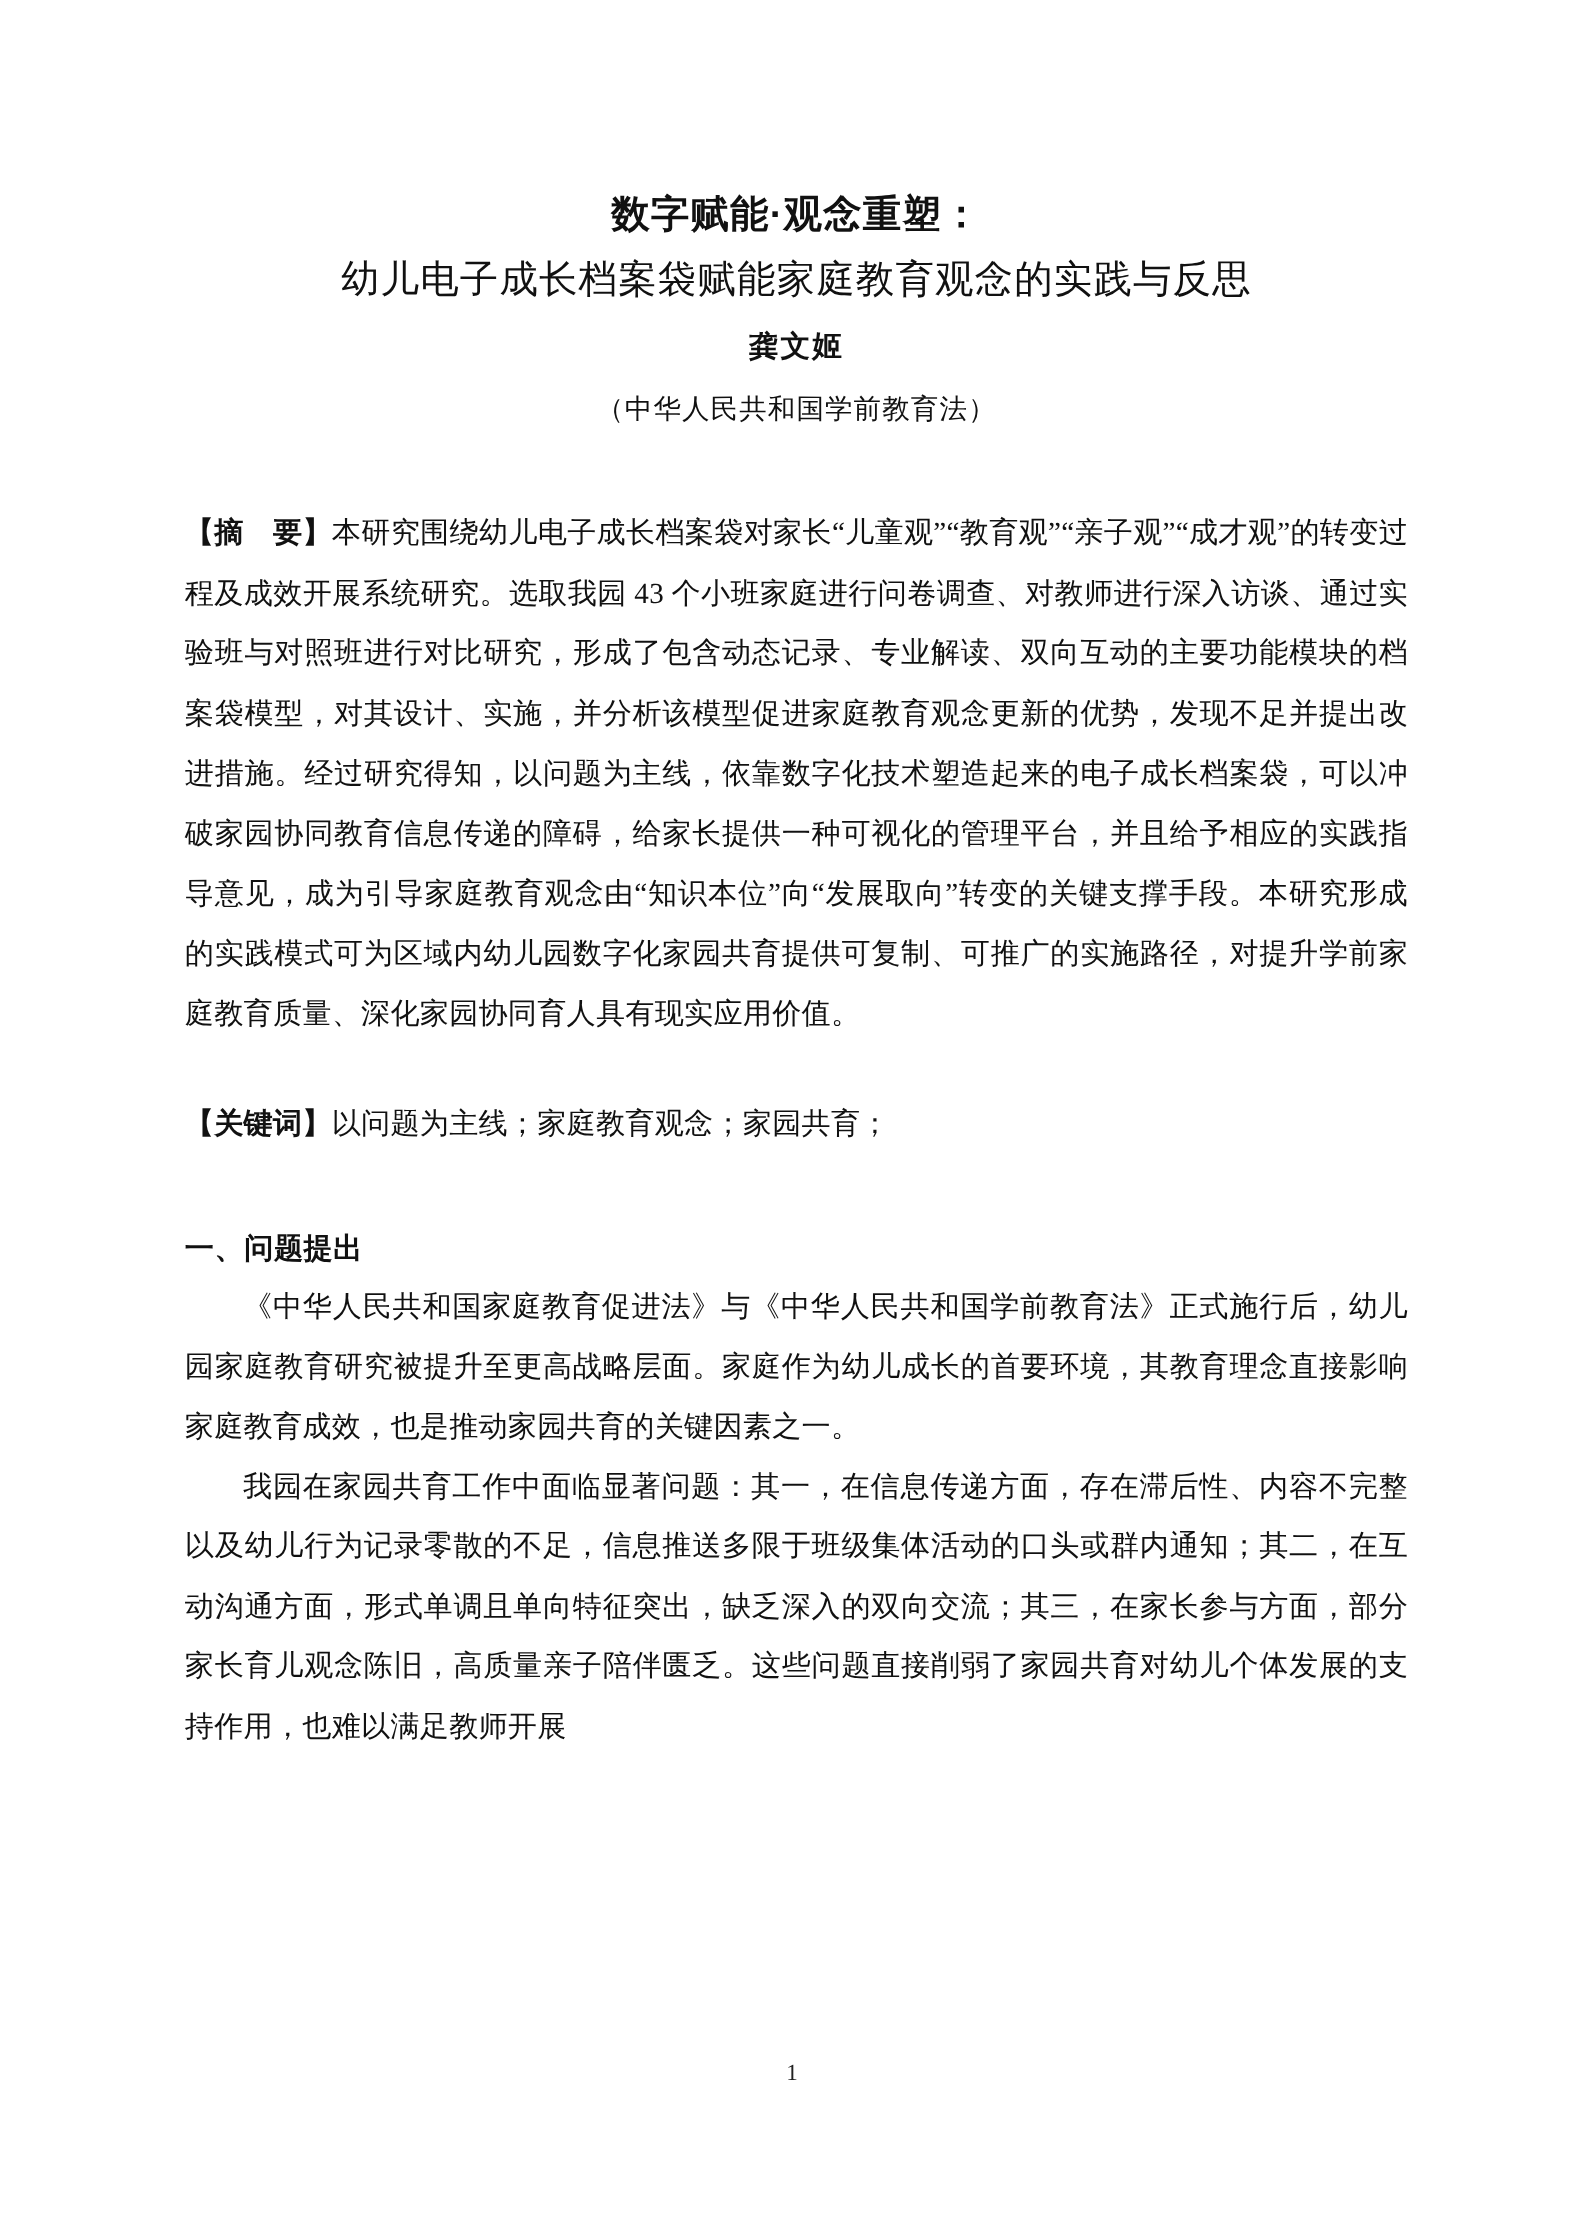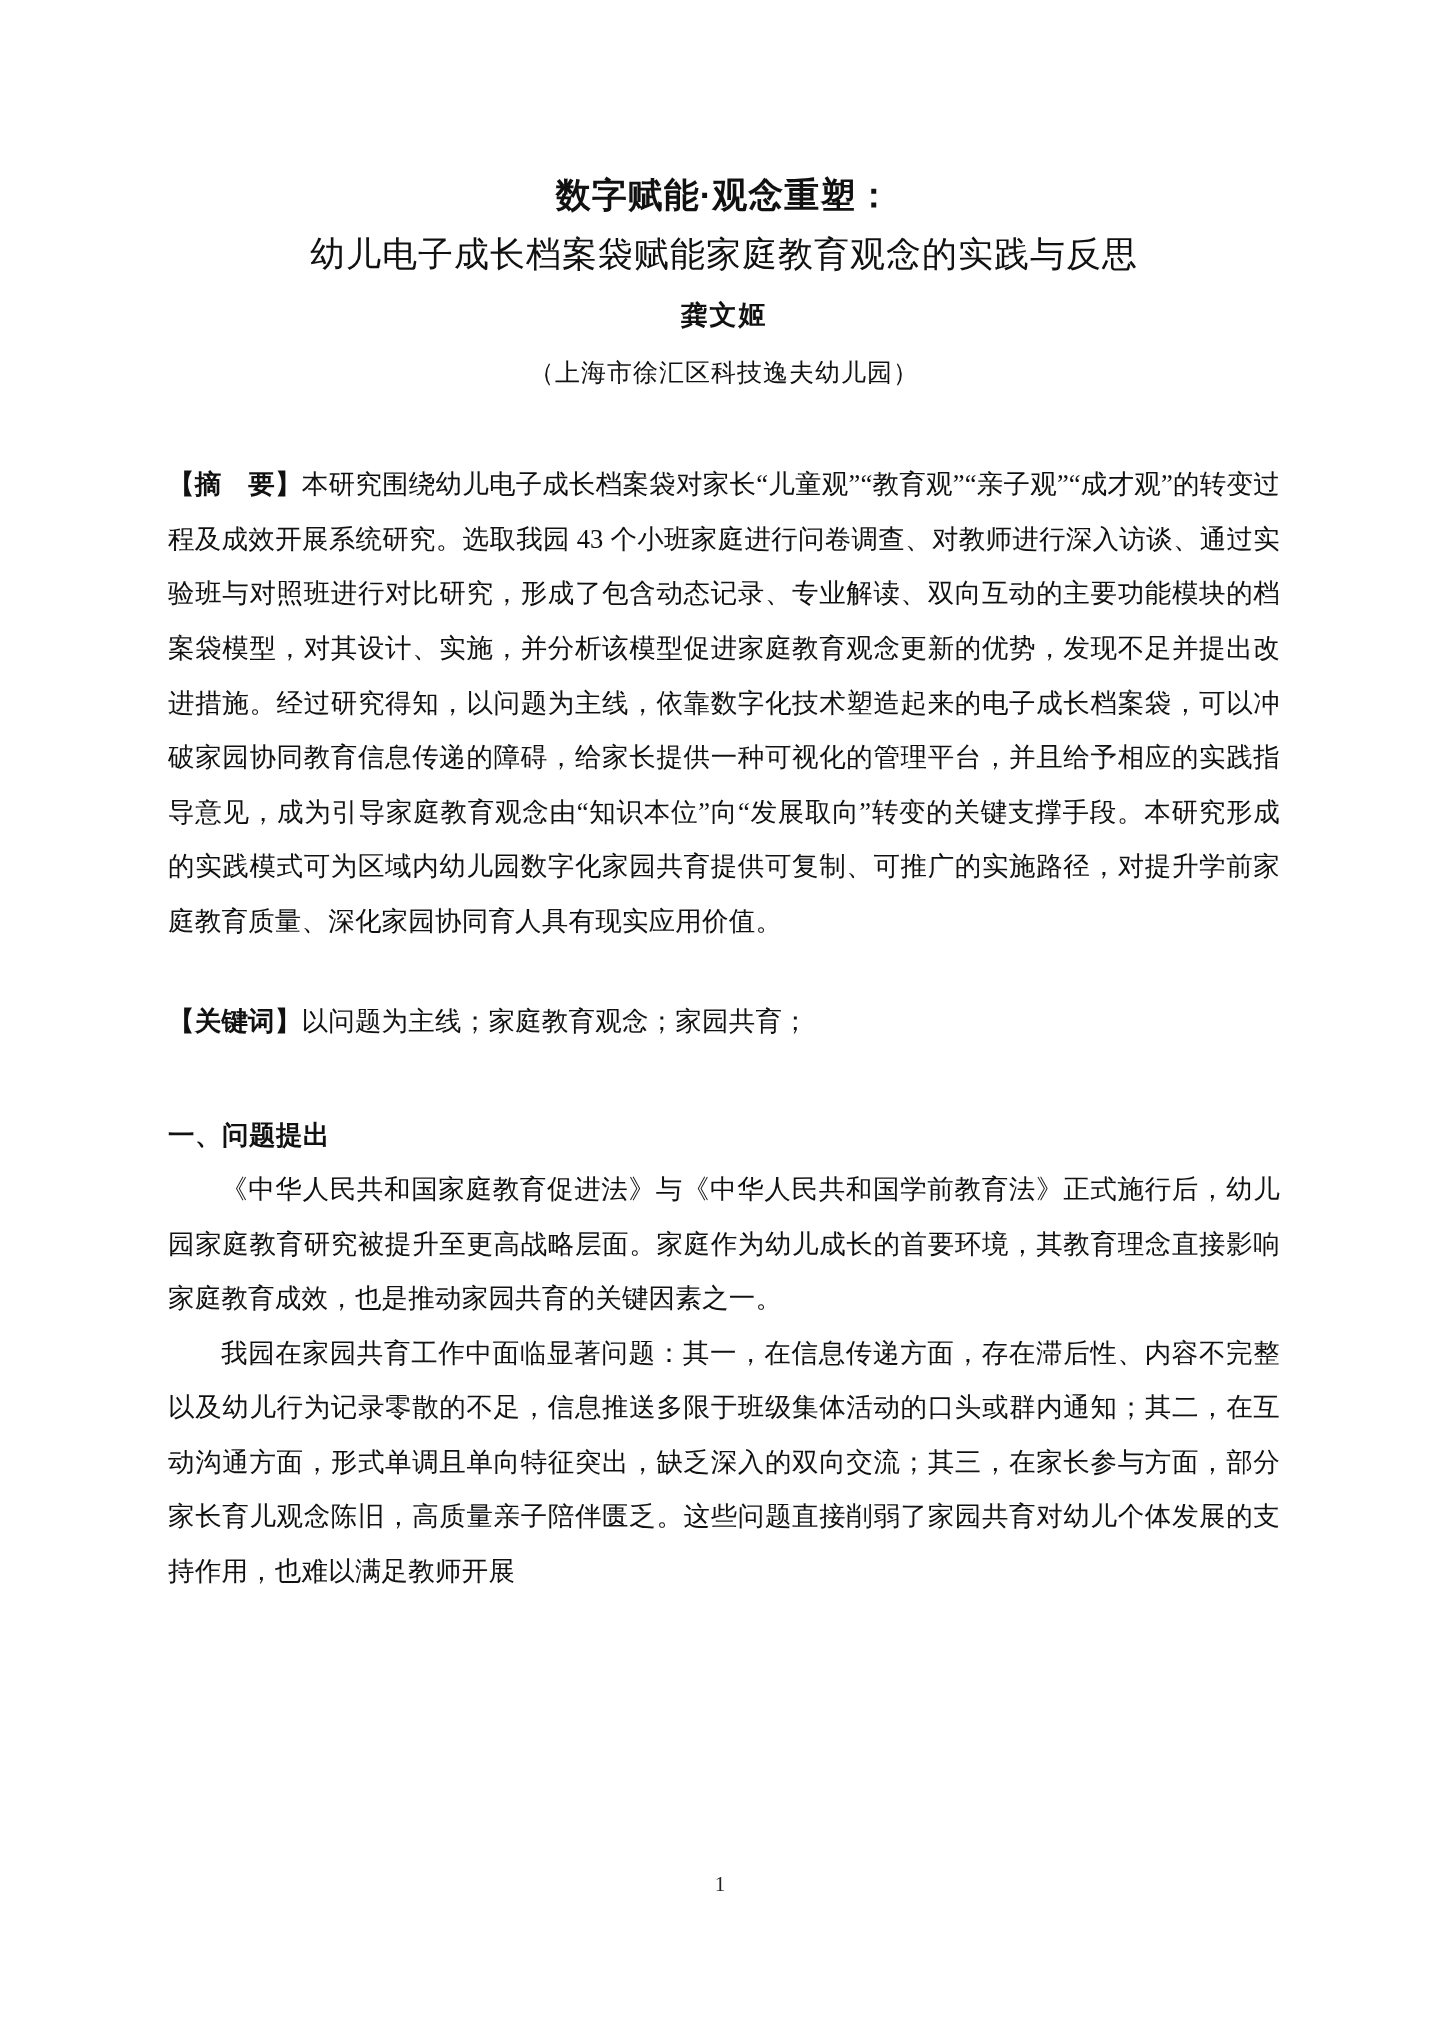--- a/index.html
+++ b/index.html
@@ -84,20 +84,21 @@
     letter-spacing: 0.5px;
   }
   .para {
     font-size: 26.5px;
     line-height: 2.06;
     text-align: justify;
     text-justify: inter-ideograph;
     text-indent: 2em;
     letter-spacing: 0.2px;
     margin: 0;
+    font-family: Liberation Mono, monospace;
   }
   .para.first {
     margin-top: 4px;
   }
 
   
   .footer {
     position: absolute;
     left: 0;
     top: 1872px;
@@ -110,21 +111,21 @@
 </head>
 <body>
 
 <div class="page">
   <div class="content">
 
     <div class="title-block">
       <div class="title-line-1">数字赋能·观念重塑：</div>
       <div class="title-line-2">幼儿电子成长档案袋赋能家庭教育观念的实践与反思</div>
       <div class="author">龚文姬</div>
-      <div class="affiliation">（上海市徐汇区科技逸夫幼儿园）</div>
+      <div class="affiliation">（中华人民共和国学前教育法）</div>
     </div>
 
     <div class="abstract">
       <span class="label-bold">【摘　要】</span><span>本研究围绕幼儿电子成长档案袋对家长“儿童观”“教育观”“亲子观”“成才观”的转变过程及成效开展系统研究。选取我园 43 个小班家庭进行问卷调查、对教师进行深入访谈、通过实验班与对照班进行对比研究，形成了包含动态记录、专业解读、双向互动的主要功能模块的档案袋模型，对其设计、实施，并分析该模型促进家庭教育观念更新的优势，发现不足并提出改进措施。经过研究得知，以问题为主线，依靠数字化技术塑造起来的电子成长档案袋，可以冲破家园协同教育信息传递的障碍，给家长提供一种可视化的管理平台，并且给予相应的实践指导意见，成为引导家庭教育观念由“知识本位”向“发展取向”转变的关键支撑手段。本研究形成的实践模式可为区域内幼儿园数字化家园共育提供可复制、可推广的实施路径，对提升学前家庭教育质量、深化家园协同育人具有现实应用价值。</span>
     </div>
 
     <div class="keywords">
       <span class="label-bold">【关键词】</span><span>以问题为主线；家庭教育观念；家园共育；</span>
     </div>
 

